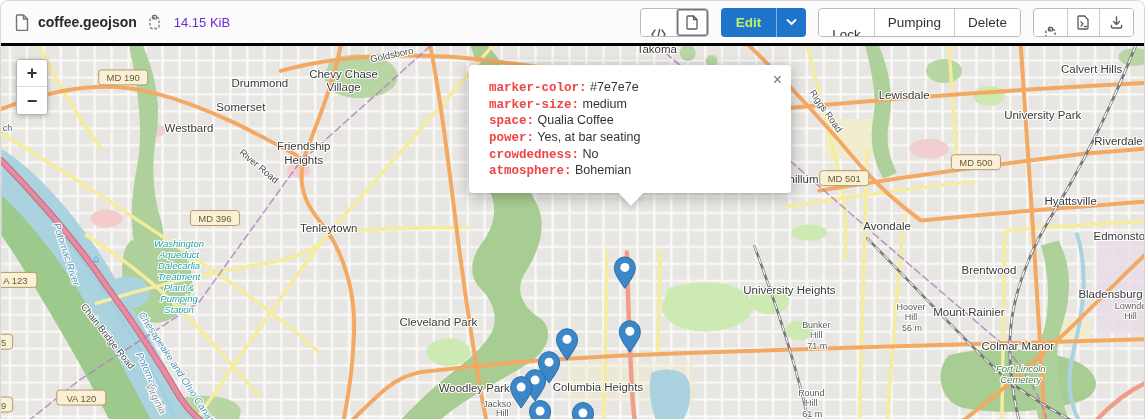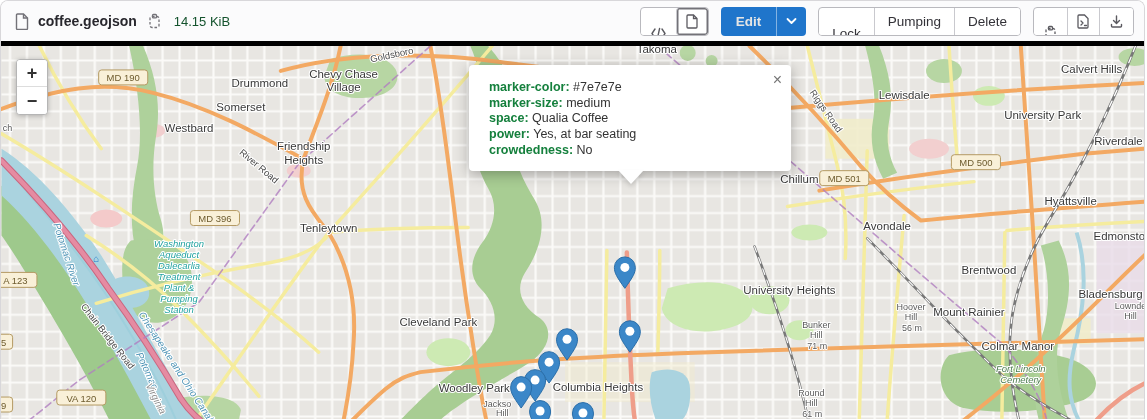--- a/index.html
+++ b/index.html
@@ -1,32 +1,32 @@
 <!DOCTYPE html>
 <html><head>
 <meta charset="utf-8">
 <style>
   html,body{margin:0;padding:0;background:#fff;font-family:"Liberation Sans",sans-serif;}
   .widget{width:1145px;height:419px;border:1px solid #d8d7da;border-bottom:none;border-radius:8px 8px 0 0;overflow:hidden;box-sizing:border-box;background:#fff;}
   
-  .file-header{height:45px;display:flex;align-items:center;padding:0 10px 0 14px;background:#fbfbfc;border-bottom:5px solid #000000;box-sizing:border-box;gap:8px;}
+  .file-header{height:45px;display:flex;align-items:center;padding:0 10px 0 14px;background:#fbfbfc;border-bottom:3px solid #000000;box-sizing:border-box;gap:8px;}
   .file-title{font-weight:bold;font-size:14px;color:#28272d;}
-  .file-size{font-size:13px;color:#14532d;margin-left:2px;}
+  .file-size{font-size:13px;color:#6d28d9;margin-left:2px;}
   .hicon{display:inline-flex;align-items:center;justify-content:center;color:#737278;}
   .hicon svg{display:block;}
   .iconbtn{background:none;border:none;padding:2px;cursor:pointer;color:#737278;display:inline-flex;}
   .hdr-right{margin-left:auto;display:flex;align-items:center;gap:12px;}
   .btn-group{display:flex;border:1px solid #b9b9be;border-radius:4px;overflow:hidden;background:#fff;height:29px;box-sizing:border-box;}
   .btn-group > button{background:#fff;border:none;border-left:1px solid #c9c9ce;padding:0 13px;font-size:13.5px;color:#333238;cursor:pointer;font-family:"Liberation Sans",sans-serif;display:flex;align-items:center;justify-content:center;}
   .btn-group > button:first-child{border-left:none;margin-top:24px;}
   .btn-group.view-toggle > button{padding:0 9px;}
   .btn-group.view-toggle > button.selected{box-shadow:inset 0 0 0 1.5px #737278;border-radius:3px;}
   .btn-group.iconbar > button{padding:0 9px;color:#5b5a60;}
   .split-btn{display:flex;height:29px;border-radius:4px;overflow:hidden;}
-  .split-btn button{background:#1f75cb;color:#e5e5e5;border:none;font-size:13.5px;font-weight:bold;cursor:pointer;font-family:"Liberation Sans",sans-serif;display:flex;align-items:center;}
+  .split-btn button{background:#1f75cb;color:#bef264;border:none;font-size:13.5px;font-weight:bold;cursor:pointer;font-family:"Liberation Sans",sans-serif;display:flex;align-items:center;}
   .split-btn .edit-main{padding:0 15px;}
   .split-btn .edit-caret{padding:0 9px;border-left:1px solid rgba(255,255,255,.45);}
   
   .map{position:relative;width:100%;height:374px;overflow:hidden;background:#e9e7e3;}
   .map svg.canvas{position:absolute;left:0;top:0;}
   .lbl{paint-order:stroke;stroke:#ffffff;stroke-width:2.2px;stroke-linejoin:round;text-anchor:middle;}
   .place{font-size:11.5px;fill:#383838;}
   .small{font-size:9px;fill:#5a5a5a;stroke-width:1.8px;}
   .road{font-size:9.5px;fill:#4a4a4a;}
   .water{font-size:10px;font-style:italic;fill:#4d93b5;}
@@ -35,21 +35,21 @@
   .region{font-size:10px;font-style:italic;fill:#8f8f8f;}
   .shield-rect{fill:#f9f0d8;stroke:#b49a62;stroke-width:1;}
   .shield-text{font-size:9.5px;fill:#6d5b2e;text-anchor:middle;}
   
   .zoomctl{position:absolute;left:15px;top:13px;width:30px;background:#fff;border:1px solid #b5b5b5;border-radius:4px;box-shadow:0 1px 5px rgba(0,0,0,.25);overflow:hidden;z-index:5;}
   .zoomctl button{display:block;width:100%;height:27px;background:#fff;border:none;font-size:18px;font-weight:bold;color:#333;cursor:pointer;padding:0;line-height:1;}
   .zoomctl button:first-child{border-bottom:1px solid #ddd;}
   
   .popup{position:absolute;left:468px;top:19px;width:322px;box-sizing:border-box;background:#fff;border-radius:4px;box-shadow:0 3px 14px rgba(0,0,0,.3);padding:15px 18px 13px 20px;font-size:12.5px;line-height:1.25;color:#333;z-index:6;}
   .popup .prop{margin:0;}
-  .popup .prop b{color:#15803d;}
+  .popup .prop b{color:#ef4444;font-family:Liberation Mono, monospace;}
   .popup-close{position:absolute;top:5px;right:7px;background:none;border:none;font-size:16px;color:#757575;cursor:pointer;line-height:1;padding:2px;}
   .popup-tail{position:absolute;left:149px;bottom:-13px;width:0;height:0;border-left:13px solid transparent;border-right:13px solid transparent;border-top:14px solid #fff;filter:drop-shadow(0 3px 2px rgba(0,0,0,.12));}
 </style>
 </head>
 <body>
 
 <div class="widget">
 
   <div class="file-header">
     <span class="hicon">
@@ -379,17 +379,18 @@
     </div>
 
     <div class="popup">
       <button class="popup-close">×</button>
       <div id="popup-props">
           <div class="prop"><b>marker-color:</b> #7e7e7e</div>
           <div class="prop"><b>marker-size:</b> medium</div>
           <div class="prop"><b>space:</b> Qualia Coffee</div>
           <div class="prop"><b>power:</b> Yes, at bar seating</div>
           <div class="prop"><b>crowdedness:</b> No</div>
+          <div class="prop"><b>atmosphere:</b> Bohemian</div>
         </div>
       <div class="popup-tail"></div>
     </div>
   </div>
 </div>
 
 </body></html>

